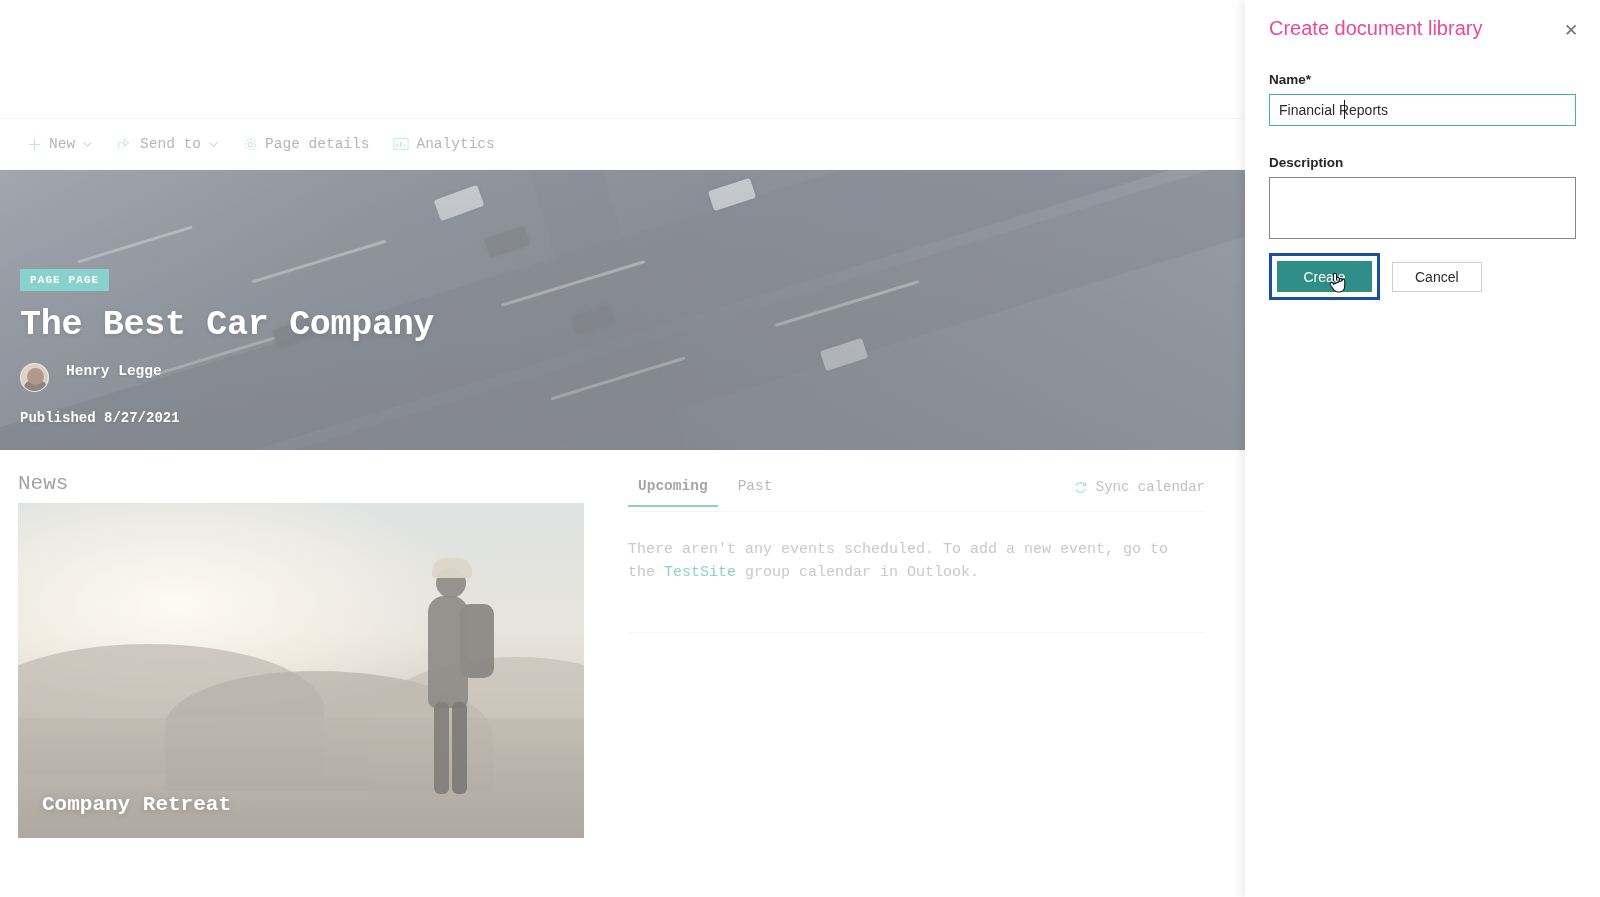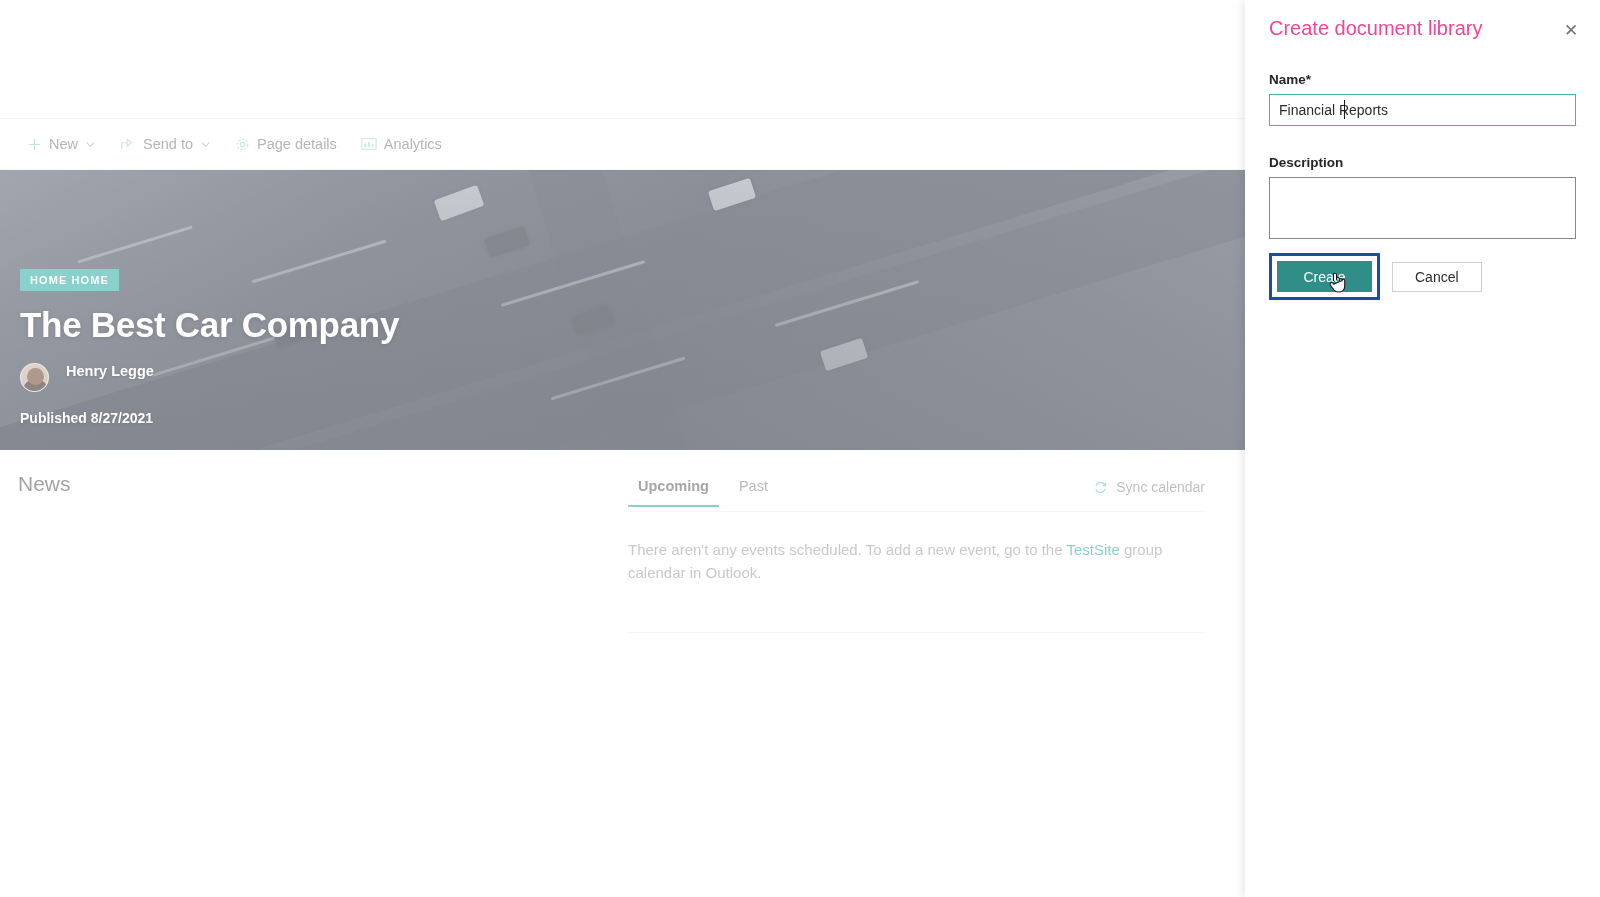--- a/index.html
+++ b/index.html
@@ -11,20 +11,21 @@
     overflow: hidden;
     position: relative;
   }
 
   
   #page-behind {
     position: absolute; left: 0; top: 0;
     width: 1245px; height: 897px;
     background: #ffffff;
     overflow: hidden;
+    font-family: Liberation Mono, monospace;
   }
   .dim { opacity: .62; }
 
   .top-blank { height: 118px; background:#fff; }
   .thin-rule { height:1px; background:#f2f2f2; }
 
   
   .cmdbar {
     height: 51px; display:flex; align-items:center;
     padding-left: 18px; gap: 6px; background:#fff;
@@ -283,38 +284,54 @@
         <div class="car" style="left:35%; top:8%; width:46px; height:22px; transform:rotate(-20deg);"></div>
         <div class="car" style="left:57%; top:5%; width:44px; height:21px; transform:rotate(-18deg);"></div>
         <div class="car dark" style="left:39%; top:22%; width:42px; height:20px; transform:rotate(-18deg);"></div>
         <div class="car dark" style="left:46%; top:50%; width:40px; height:20px; transform:rotate(-18deg);"></div>
         <div class="car" style="left:66%; top:62%; width:44px; height:21px; transform:rotate(-18deg);"></div>
         <div class="car dark" style="left:22%; top:55%; width:38px; height:19px; transform:rotate(-18deg);"></div>
         <div class="hero-veil"></div>
       </div>
 
       <div class="hero-content">
-        <div class="badge">HOME HOME</div>
+        <div class="badge">PAGE PAGE</div>
         <h1 class="hero-title">The Best Car Company</h1>
         <div class="author-row">
           <div class="avatar">
             <div class="av-body"></div>
               <div class="av-face"></div>
           </div>
           <span class="author-name">Henry Legge</span>
         </div>
         <div class="published">Published 8/27/2021</div>
       </div>
     </div>
 
     <div class="cols">
 
       <div class="col-news">
         <h2 class="sec-title">News</h2>
 
+        <div class="news-card">
+          <div class="nc-sky"></div>
+          <div class="ridge" style="left:-8%; top:42%; width:62%; height:130px;"></div>
+          <div class="ridge2" style="left:26%; top:50%; width:58%; height:120px;"></div>
+          <div class="ridge" style="left:62%; top:46%; width:52%; height:140px; opacity:.6;"></div>
+          <div class="nc-fore"></div>
+          <div class="hiker">
+            <div class="hk-pack"></div>
+            <div class="hk-body"></div>
+            <div class="hk-head"></div>
+            <div class="hk-hat"></div>
+            <div class="hk-leg1"></div>
+            <div class="hk-leg2"></div>
+          </div>
+          <div class="nc-caption">Company Retreat</div>
+        </div>
       </div>
 
       <div class="col-events">
         <div class="ev-head">
           <div class="ev-tabs">
             <div class="ev-tab active">Upcoming</div>
             <div class="ev-tab">Past</div>
           </div>
           <div class="sync">
             <svg width="15" height="15" viewBox="0 0 16 16">

